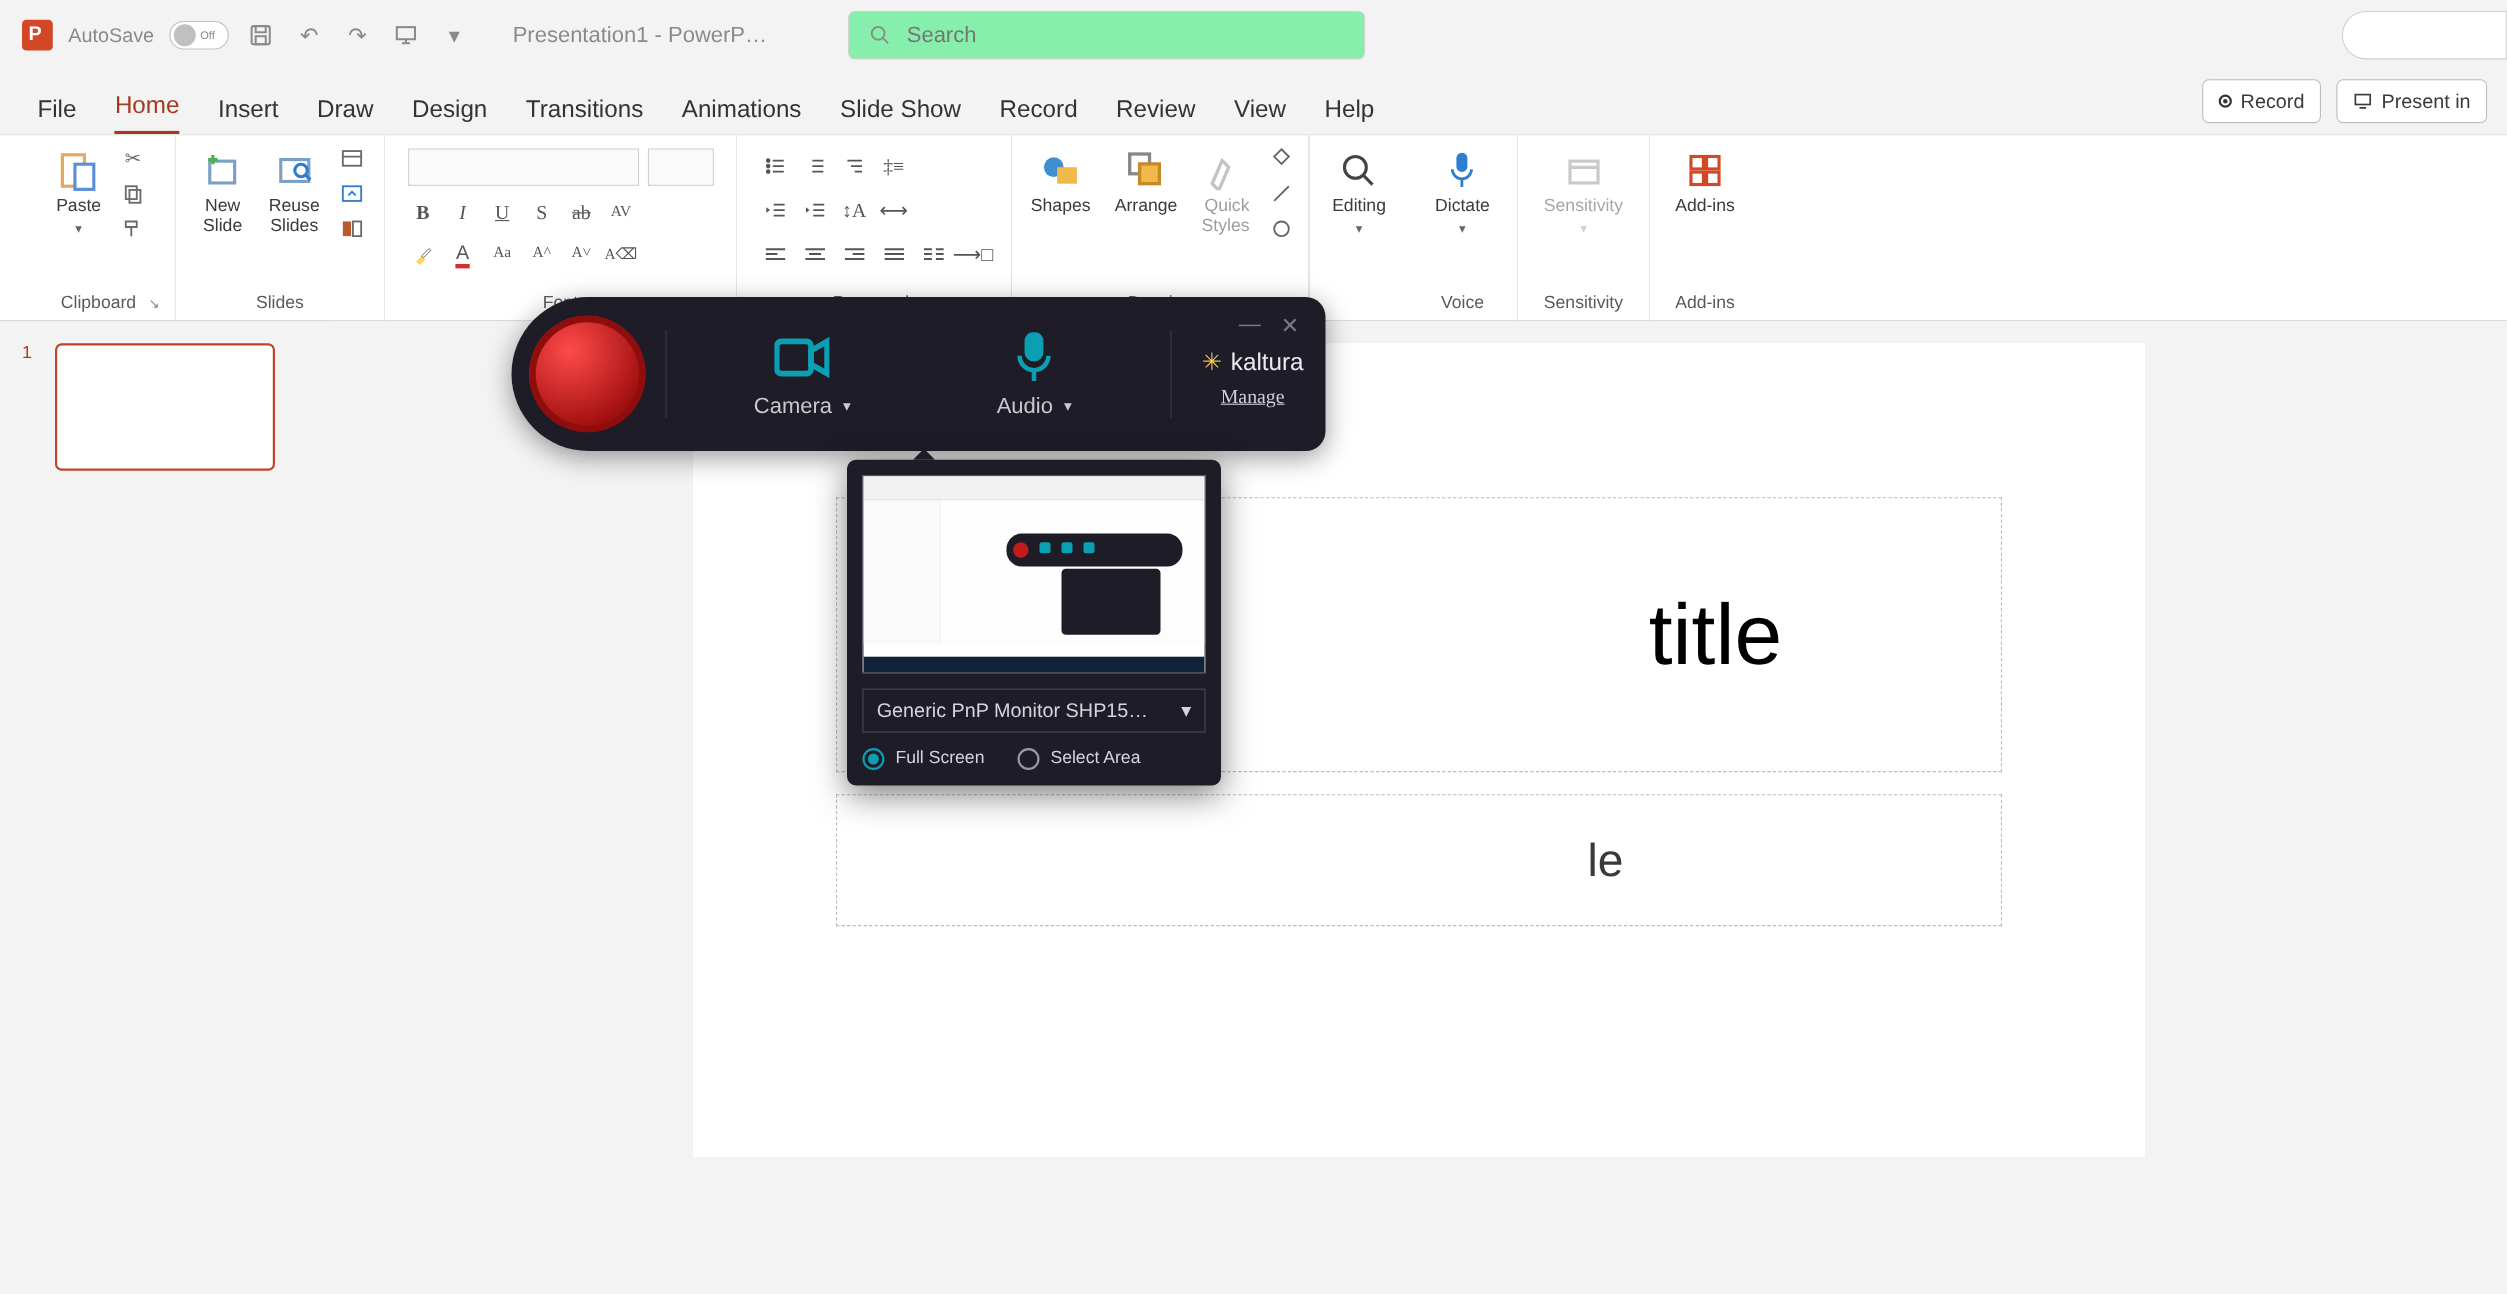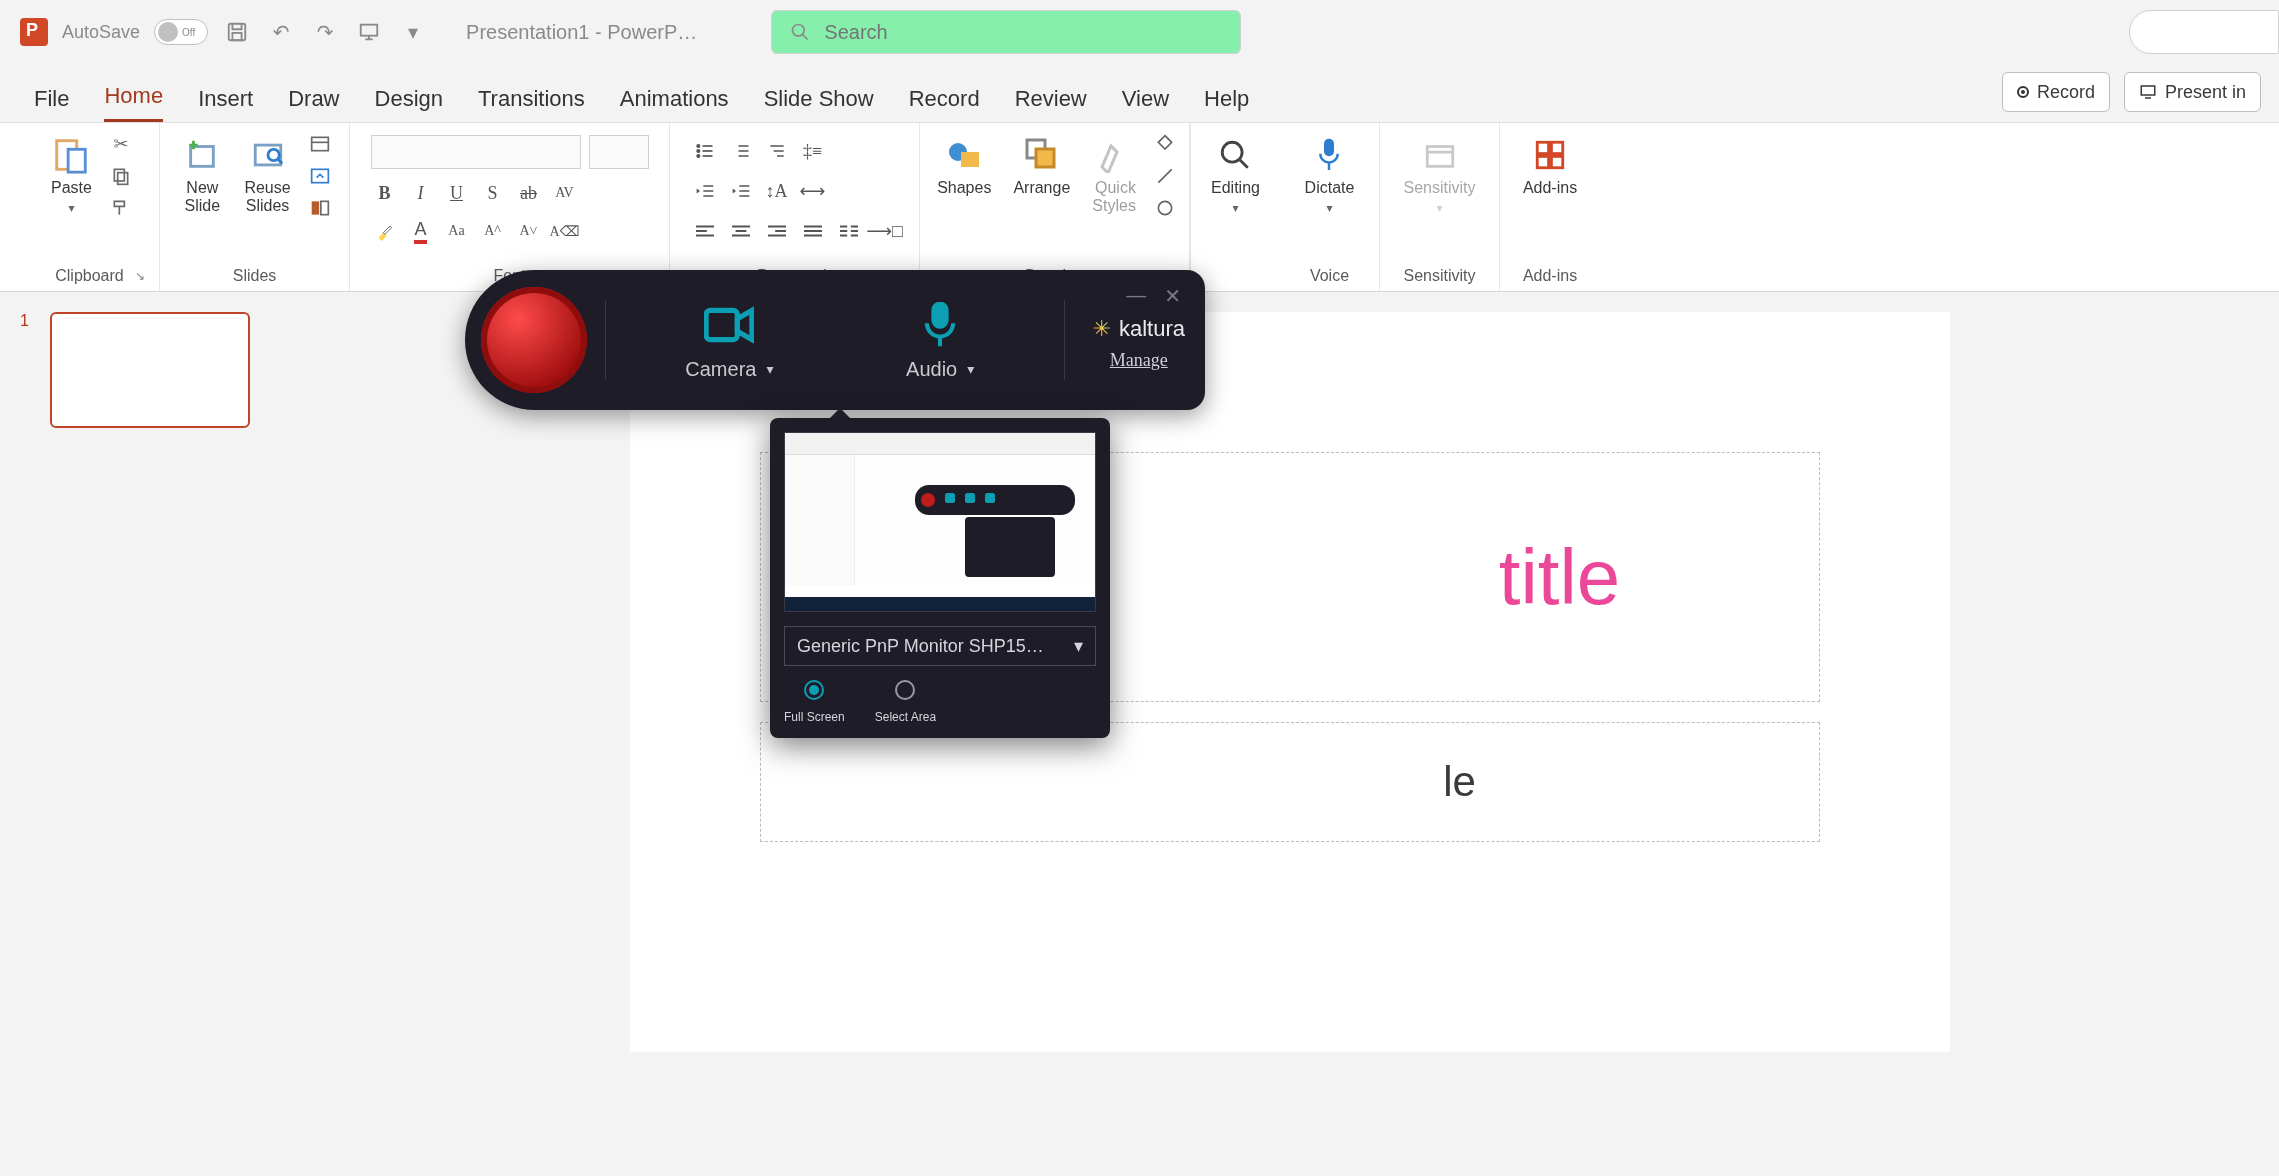--- a/index.html
+++ b/index.html
@@ -47,21 +47,21 @@
   .fmt.sm{font-size:14px;}
 
   
   .editor { display:flex; height:calc(1176px - 64px - 58px - 170px); }
   .thumbs { width:300px; padding:20px; }
   .thumb-num { color:#b23a1a; font-size:16px; position:absolute; }
   .thumb { margin-left:30px; width:200px; height:116px; border:2px solid #c0442a; border-radius:6px; background:#fff; }
   .canvas-wrap { flex:1; background:#f3f3f3; padding:20px 40px; position:relative;}
   .slide { margin:0 auto; width:1320px; height:740px; background:#fff; position:relative; }
   .title-ph { position:absolute; left:130px; top:140px; width:1060px; height:250px; border:1px dashed #bcbcbc; display:flex; align-items:center; justify-content:center; }
-  .title-ph span { font-size:78px; color:#ec4899; font-weight:300; }
+  .title-ph span { font-size:78px; color:#000000; font-weight:300; }
   .sub-ph { position:absolute; left:130px; top:410px; width:1060px; height:120px; border:1px dashed #bcbcbc; display:flex; align-items:center; justify-content:center; }
   .sub-ph span { font-size:42px; color:#3a3a3a; }
 
   
   .kaltura { position:absolute; left:465px; top:270px; width:740px; height:140px; background:#1d1c27; border-radius:70px 18px 18px 70px; display:flex; align-items:center; padding-right:20px; box-shadow:0 6px 24px rgba(0,0,0,.4);}
   .rec-circle { width:106px; height:106px; border-radius:50%; background:radial-gradient(circle at 35% 30%, #ff4b4b, #a10f0f 70%); margin-left:16px; box-shadow: inset 0 0 0 6px #8f0d0d; }
   .k-sep { width:1px; height:80px; background:#3a3945; margin:0 18px; }
   .k-item { display:flex; flex-direction:column; align-items:center; gap:8px; color:#c9c9d0; flex:1; }
   .k-item .k-ic { color:#0c9fb3; font-size:44px; height:50px; display:flex; align-items:center;}
   .k-item .k-lbl { font-size:20px; display:flex; align-items:center; gap:10px; }
@@ -81,21 +81,21 @@
   .k-preview .mini-side{width:70px;background:#fafafa;border-right:1px solid #eee;}
   .k-preview .mini-main{flex:1;background:#fdfdfd;position:relative;}
   .k-preview .mini-bar{position:absolute;left:60px;top:30px;width:160px;height:30px;background:#1d1c27;border-radius:14px;}
   .k-preview .mini-bar .mr{width:14px;height:14px;background:#c21b1b;border-radius:50%;position:absolute;left:6px;top:8px;}
   .k-preview .mini-bar .md{position:absolute;left:30px;top:8px;display:flex;gap:10px;}
   .k-preview .mini-bar .md span{width:10px;height:10px;background:#0c9fb3;border-radius:2px;display:block;}
   .k-preview .mini-pop{position:absolute;left:110px;top:62px;width:90px;height:60px;background:#1d1c27;border-radius:4px;}
   .k-preview .mini-task{position:absolute;bottom:0;left:0;right:0;height:14px;background:#10233a;}
   .k-mon { margin-top:14px; border:1px solid #4a4957; height:40px; display:flex; align-items:center; justify-content:space-between; padding:0 12px; font-size:18px;}
   .k-opts { display:flex; gap:30px; margin-top:14px; align-items:center;}
-  .k-radio { display:flex; align-items:center; gap:10px; font-size:12px;flex-direction:column;}
+  .k-radio { display:flex; align-items:center; gap:10px; font-size:16px;}
   .k-radio .r { width:20px; height:20px; border:2px solid #9a99a5; border-radius:50%; display:flex; align-items:center;justify-content:center;}
   .k-radio .r.on::after{content:"";width:10px;height:10px;background:#0c9fb3;border-radius:50%;}
   .k-radio .r.on{border-color:#0c9fb3;}
 
   svg { display:block; }
 </style>
 </head>
 <body>
 
 <div class="titlebar">

